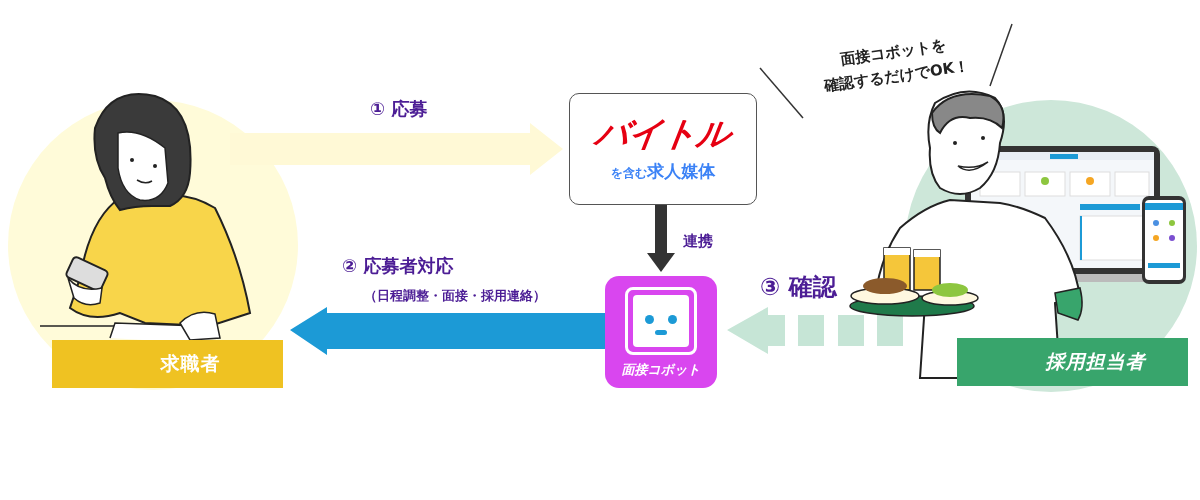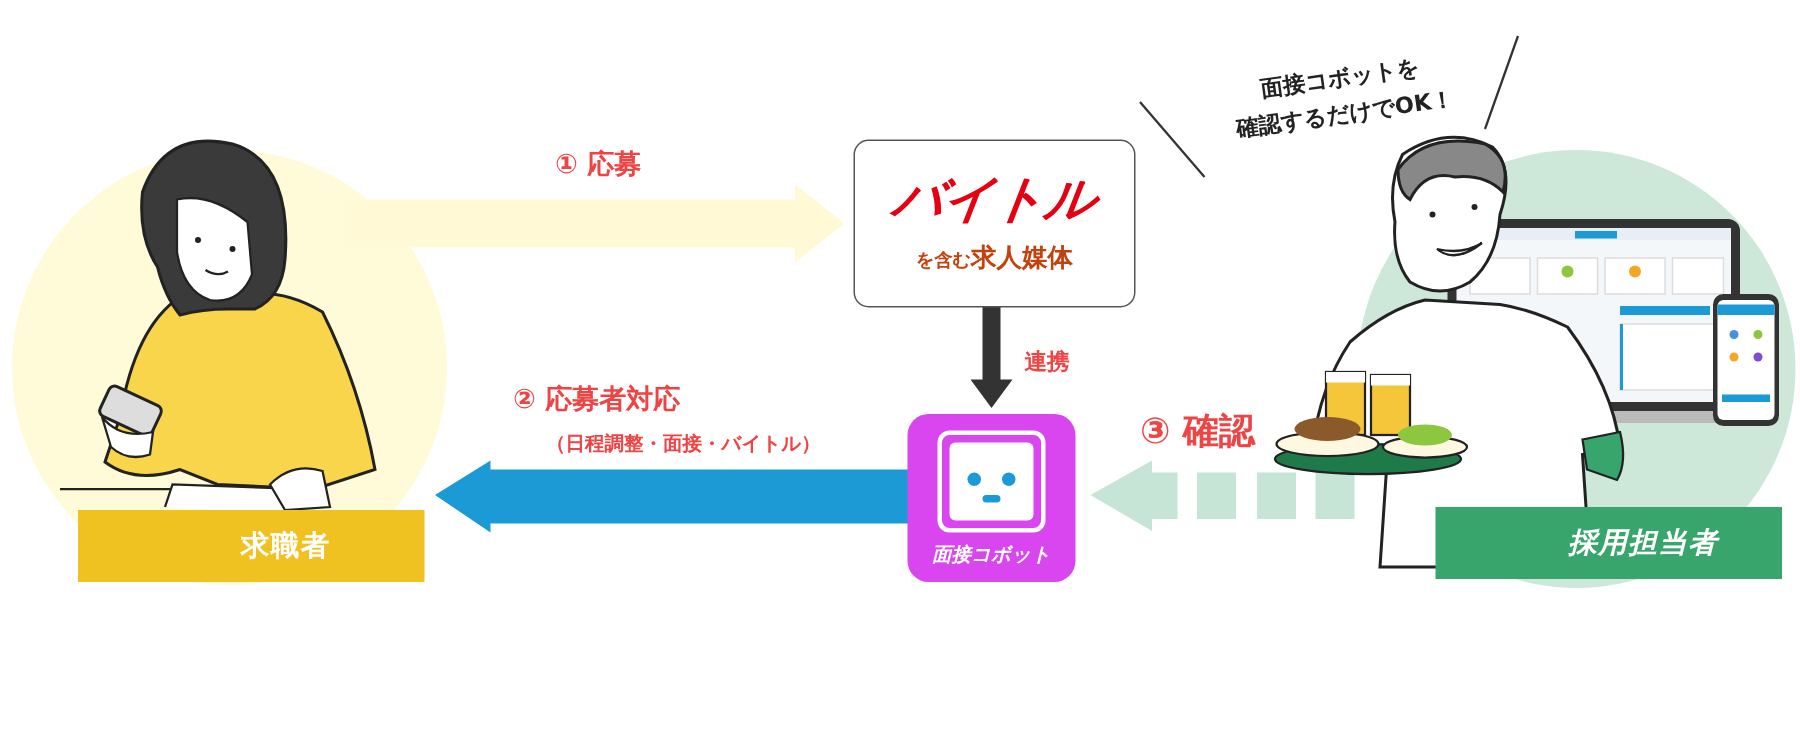--- a/index.html
+++ b/index.html
@@ -8,29 +8,29 @@
   .abs { position:absolute; }
   .circle-left { left:8px; top:100px; width:290px; height:290px; border-radius:50%; background:#fffbd9; }
   .circle-right { left:905px; top:100px; width:292px; height:292px; border-radius:50%; background:#cde7d9; }
   .arrow-svg { position:absolute; left:0; top:0; }
   .label-box { display:flex; align-items:center; justify-content:center; color:#fff; font-size:19px; font-weight:bold; letter-spacing:1px;padding-left:46px; }
   .seeker-label { left:52px; top:340px; width:185px; height:48px; background:#efc222; }
   .recruiter-label { left:957px; top:338px; width:185px; height:48px; background:#38a56c;font-style:italic; }
   .media-box { left:569px; top:93px; width:186px; height:110px; border:1.5px solid #555; border-radius:10px; background:#fff;
                display:flex; flex-direction:column; align-items:center; justify-content:center; }
   .media-logo { font-size:34px; font-weight:bold; color:#e60012; font-style:italic; letter-spacing:-1px; line-height:1; transform:skewX(-8deg); }
-  .media-sub { margin-top:10px; font-size:17px; font-weight:bold; color:#c2410c; }
+  .media-sub { margin-top:10px; font-size:17px; font-weight:bold; color:#3b82f6; }
   .media-sub small { font-size:12px; font-weight:bold; }
   .robot-box { left:605px; top:276px; width:112px; height:112px; border-radius:14px; background:#d946ef; }
   .robot-face { position:absolute; left:20px; top:11px; width:72px; height:68px; border:3px solid #fff; border-radius:8px; box-sizing:border-box; }
   .robot-inner { position:absolute; left:5px; top:5px; right:5px; bottom:5px; background:#fff; border-radius:4px; }
   .eye { position:absolute; width:9px; height:9px; border-radius:50%; background:#1c9ad6; top:20px; }
   .mouth { position:absolute; width:12px; height:5px; border-radius:3px; background:#1c9ad6; left:50%; margin-left:-6px; top:35px; }
   .robot-name { position:absolute; left:0; right:0; bottom:9px; text-align:center; color:#fff; font-weight:bold; font-style:italic; font-size:13px; }
-  .step-label { font-weight:bold; color:#ef4444; white-space:nowrap; }
+  .step-label { font-weight:bold; color:#4c1d95; white-space:nowrap; }
   .bubble-text { font-weight:bold; color:#222; font-size:15px; text-align:center; line-height:24px; transform:rotate(-8deg); }
   .person { position:absolute; }
 </style>
 </head>
 <body>
 
 <div class="abs circle-left"></div>
 <div class="abs circle-right"></div>
 
 <svg class="arrow-svg" width="1200" height="500">
@@ -133,19 +133,19 @@
       <div class="eye" style="right:12px;"></div>
       <div class="mouth"></div>
     </div>
   </div>
   <div class="robot-name">面接コボット</div>
 </div>
 
 <div class="abs step-label" style="left:370px;top:97px;font-size:18px;">① 応募</div>
 <div class="abs step-label" style="left:683px;top:232px;font-size:15px;text-align:right;">連携</div>
 <div class="abs step-label" style="left:342px;top:254px;font-size:18px;">② 応募者対応</div>
-<div class="abs step-label" style="left:364px;top:287px;font-size:13px;">（日程調整・面接・バイトル）</div>
+<div class="abs step-label" style="left:364px;top:287px;font-size:13px;">（日程調整・面接・採用連絡）</div>
 <div class="abs step-label" style="left:760px;top:271px;font-size:24px;">③ 確認</div>
 
 <div class="abs bubble-text" style="left:795px;top:40px;width:200px;">
   <div>面接コボットを</div>
   <div>確認するだけでOK！</div>
 </div>
 
 </body></html>

